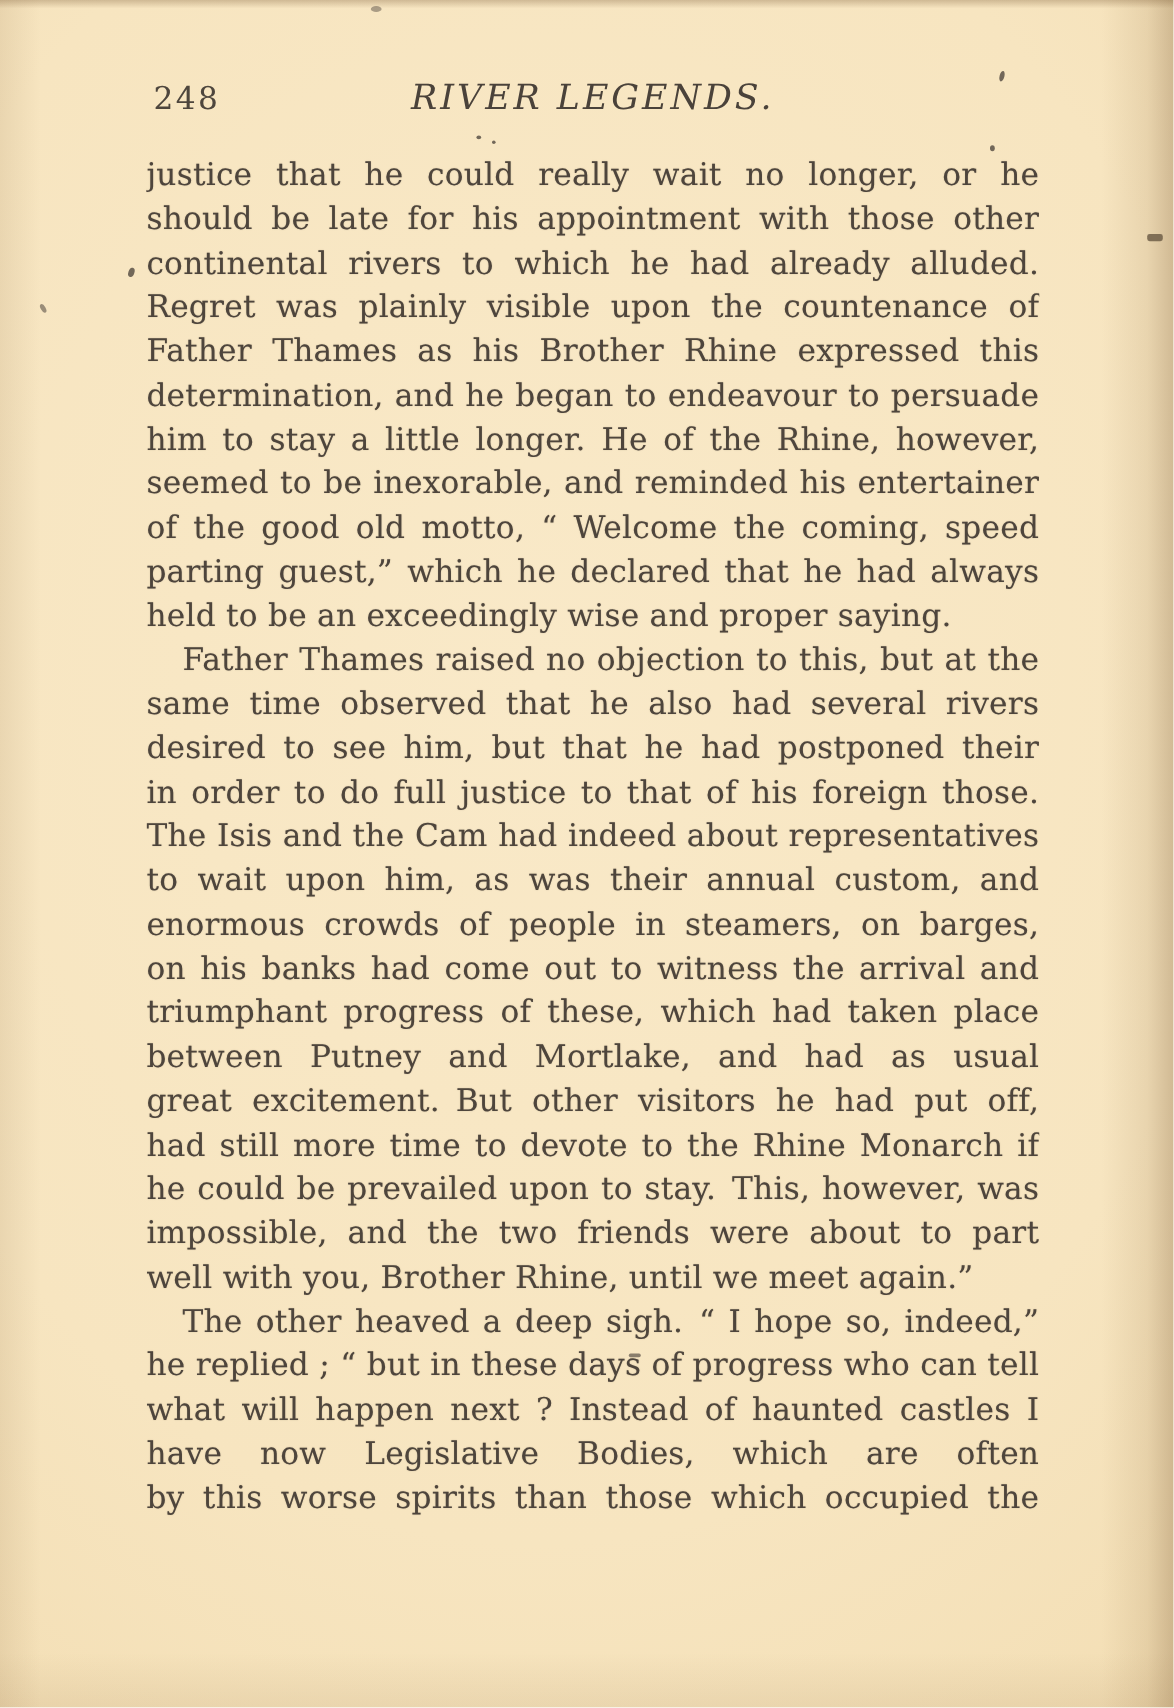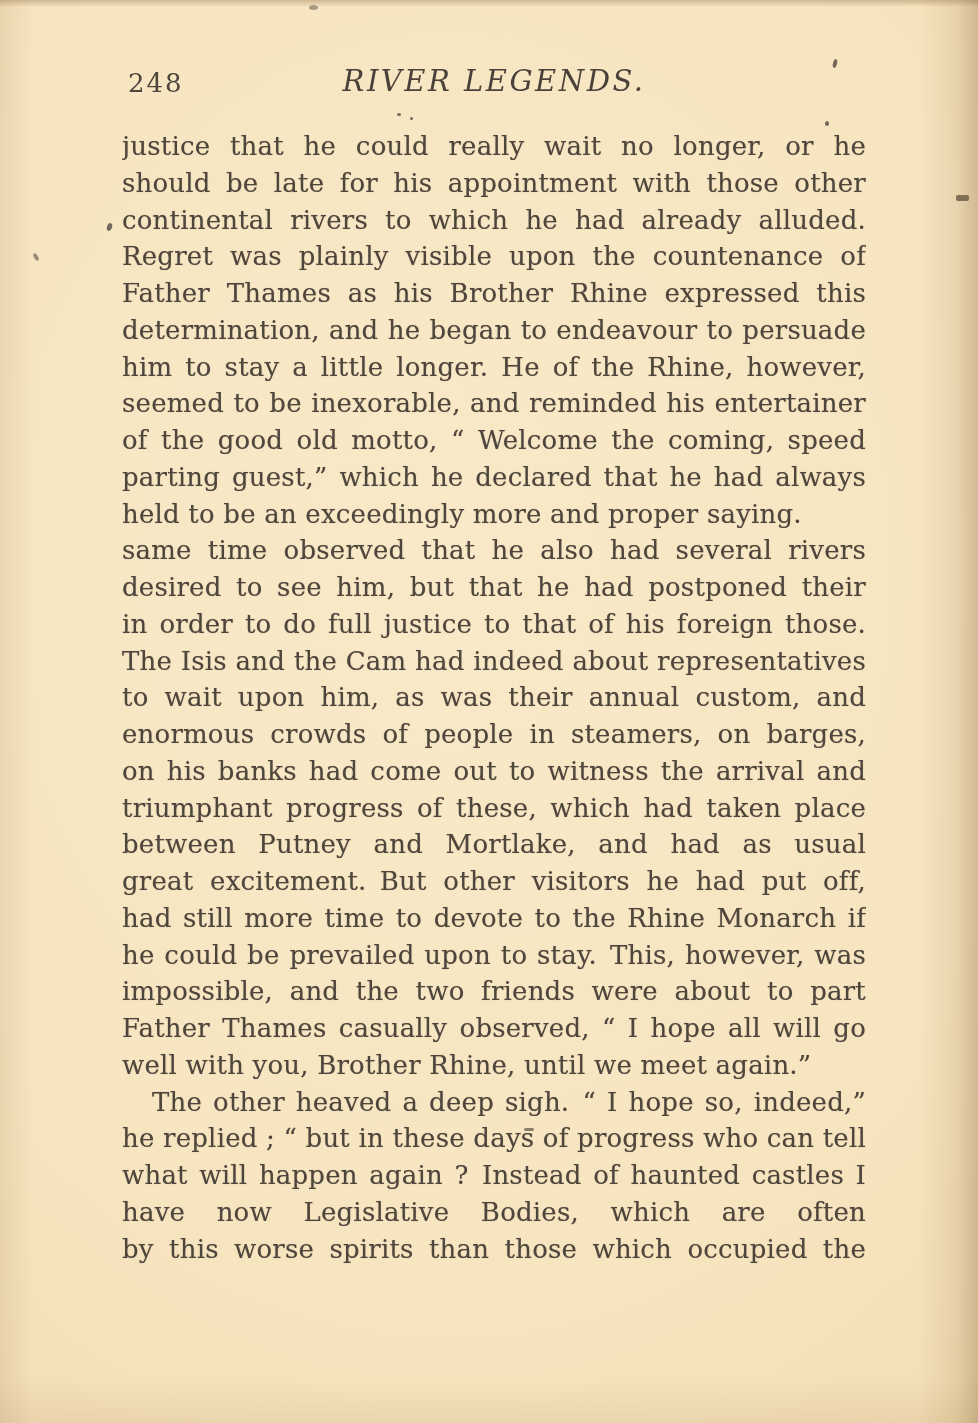--- a/index.html
+++ b/index.html
@@ -98,39 +98,39 @@
       <div class="line just">justice that he could really wait no longer, or he</div>
       <div class="line just">should be late for his appointment with those other</div>
       <div class="line just">continental rivers to which he had already alluded.</div>
       <div class="line just">Regret was plainly visible upon the countenance of</div>
       <div class="line just">Father Thames as his Brother Rhine expressed this</div>
       <div class="line just">determination, and he began to endeavour to persuade</div>
       <div class="line just">him to stay a little longer. He of the Rhine, however,</div>
       <div class="line just">seemed to be inexorable, and reminded his entertainer</div>
       <div class="line just">of the good old motto, “ Welcome the coming, speed the</div>
       <div class="line just">parting guest,” which he declared that he had always</div>
-      <div class="line">held to be an exceedingly more and proper saying.</div>
+      <div class="line">held to be an exceedingly wise and proper saying.</div>
+      <div class="line just indent">Father Thames raised no objection to this, but at the</div>
       <div class="line just">same time observed that he also had several rivers who</div>
       <div class="line just">desired to see him, but that he had postponed their visit</div>
       <div class="line just">in order to do full justice to that of his foreign those.</div>
       <div class="line just">The Isis and the Cam had indeed about representatives</div>
       <div class="line just">to wait upon him, as was their annual custom, and</div>
       <div class="line just">enormous crowds of people in steamers, on barges, and</div>
       <div class="line just">on his banks had come out to witness the arrival and</div>
       <div class="line just">triumphant progress of these, which had taken place</div>
       <div class="line just">between Putney and Mortlake, and had as usual created</div>
       <div class="line just">great excitement. But other visitors he had put off, and</div>
       <div class="line just">had still more time to devote to the Rhine Monarch if</div>
       <div class="line just">he could be prevailed upon to stay. This, however, was</div>
       <div class="line just">impossible, and the two friends were about to part when</div>
-      <div class="line just">Father Thames casually observed, “ I hope all will go</div>
       <div class="line">well with you, Brother Rhine, until we meet again.”</div>
       <div class="line just indent">The other heaved a deep sigh. “ I hope so, indeed,”</div>
       <div class="line just">he replied ; “ but in these days of progress who can tell</div>
-      <div class="line just">what will happen again ? Instead of haunted castles I</div>
+      <div class="line just">what will happen next ? Instead of haunted castles I</div>
       <div class="line just">have now Legislative Bodies, which are often possessed</div>
       <div class="line just">by this worse spirits than those which occupied the</div>
     </div>
 
   <div class="speck" style="left:833px; top:59px; width:4px; height:9px; transform:rotate(14deg);"></div>
   <div class="speck" style="left:825px; top:121px; width:4px; height:5px;"></div>
   <div class="speck" style="left:397px; top:113px; width:4px; height:3px;"></div>
   <div class="speck" style="left:410px; top:117px; width:3px; height:3px;"></div>
   <div class="speck" style="left:107px; top:223px; width:5px; height:8px; transform:rotate(18deg);"></div>
   <div class="speck" style="left:34px; top:253px; width:4px; height:8px; transform:rotate(-30deg); opacity:0.6;"></div>

